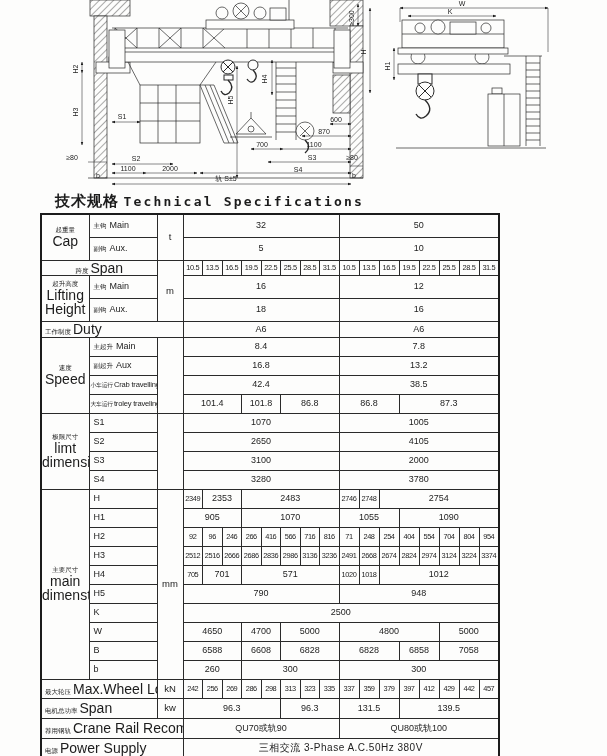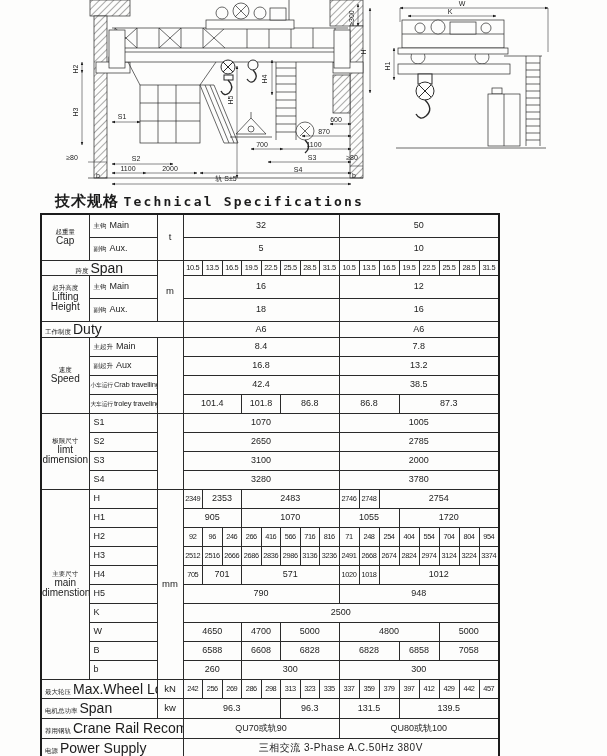--- a/index.html
+++ b/index.html
@@ -16,21 +16,21 @@
            font-size:9px;line-height:1.05;overflow:hidden;white-space:nowrap;}
   #spec tr{height:19px;}
   #spec tr:nth-child(1),#spec tr:nth-child(2),#spec tr:nth-child(4),#spec tr:nth-child(5){height:23px;}
   #spec tr:nth-child(3),#spec tr:nth-child(6){height:15px;}
   #spec tr:nth-child(26),#spec tr:nth-child(27),#spec tr:nth-child(28){height:20px;}
   #spec td.lab{text-align:left;padding-left:3px;}
   #spec td.lab .zh{display:inline;font-size:6.5px;letter-spacing:0;}
   #spec td.lab .en{display:inline;font-size:14px;margin-left:2px;}
   #spec td.lab.stack{text-align:center;padding-left:0;}
   #spec td.lab.stack .zh{display:block;font-size:6.5px;}
-  #spec td.lab.stack .en{display:block;font-size:10px;margin-left:0;white-space:pre-line;line-height:1.0;}
+  #spec td.lab.stack .en{display:block;font-size:14px;margin-left:0;white-space:pre-line;line-height:1.0;}
   #spec td.sub{text-align:left;padding-left:4px;}
   #spec td.sub .zh{display:inline;font-size:6.5px;}
   #spec td.sub .en{display:inline;font-size:9px;margin-left:3px;}
   #spec td.sub.long{padding-left:1px;letter-spacing:-0.2px;}
   #spec td.sub.long .zh{font-size:5.8px;}
   #spec td.sub.long .en{font-size:7.6px;margin-left:1px;}
   #spec td.unit{font-size:9.5px;}
   #spec td.unit.small{font-size:7.6px;padding-left:40px;}
   #spec td.sm{font-size:7.4px;letter-spacing:-0.4px;}
   #spec td.ctr{text-align:center;padding-left:0;}
@@ -334,21 +334,21 @@
 dimension</span>
         </td>
         <td class="sub">S1</td>
         <td rowspan="4" class="unit"></td>
         <td colspan="8" class="val">1070</td>
         <td colspan="8" class="val">1005</td>
       </tr>
       <tr>
         <td class="sub">S2</td>
         <td colspan="8" class="val">2650</td>
-        <td colspan="8" class="val">2785</td>
+        <td colspan="8" class="val">4105</td>
       </tr>
       <tr>
         <td class="sub">S3</td>
         <td colspan="8" class="val">3100</td>
         <td colspan="8" class="val">2000</td>
       </tr>
       <tr>
         <td class="sub">S4</td>
         <td colspan="8" class="val">3280</td>
         <td colspan="8" class="val">3780</td>
@@ -366,21 +366,21 @@
         <td colspan="5" class="val">2483</td>
         <td class="val sm">2746</td>
         <td class="val sm">2748</td>
         <td colspan="6" class="val">2754</td>
       </tr>
       <tr>
         <td class="sub">H1</td>
         <td colspan="3" class="val">905</td>
         <td colspan="5" class="val">1070</td>
         <td colspan="3" class="val">1055</td>
-        <td colspan="5" class="val">1720</td>
+        <td colspan="5" class="val">1090</td>
       </tr>
       <tr>
         <td class="sub">H2</td>
         <td class="val sm">92</td>
         <td class="val sm">96</td>
         <td class="val sm">246</td>
         <td class="val sm">266</td>
         <td class="val sm">416</td>
         <td class="val sm">566</td>
         <td class="val sm">716</td>

